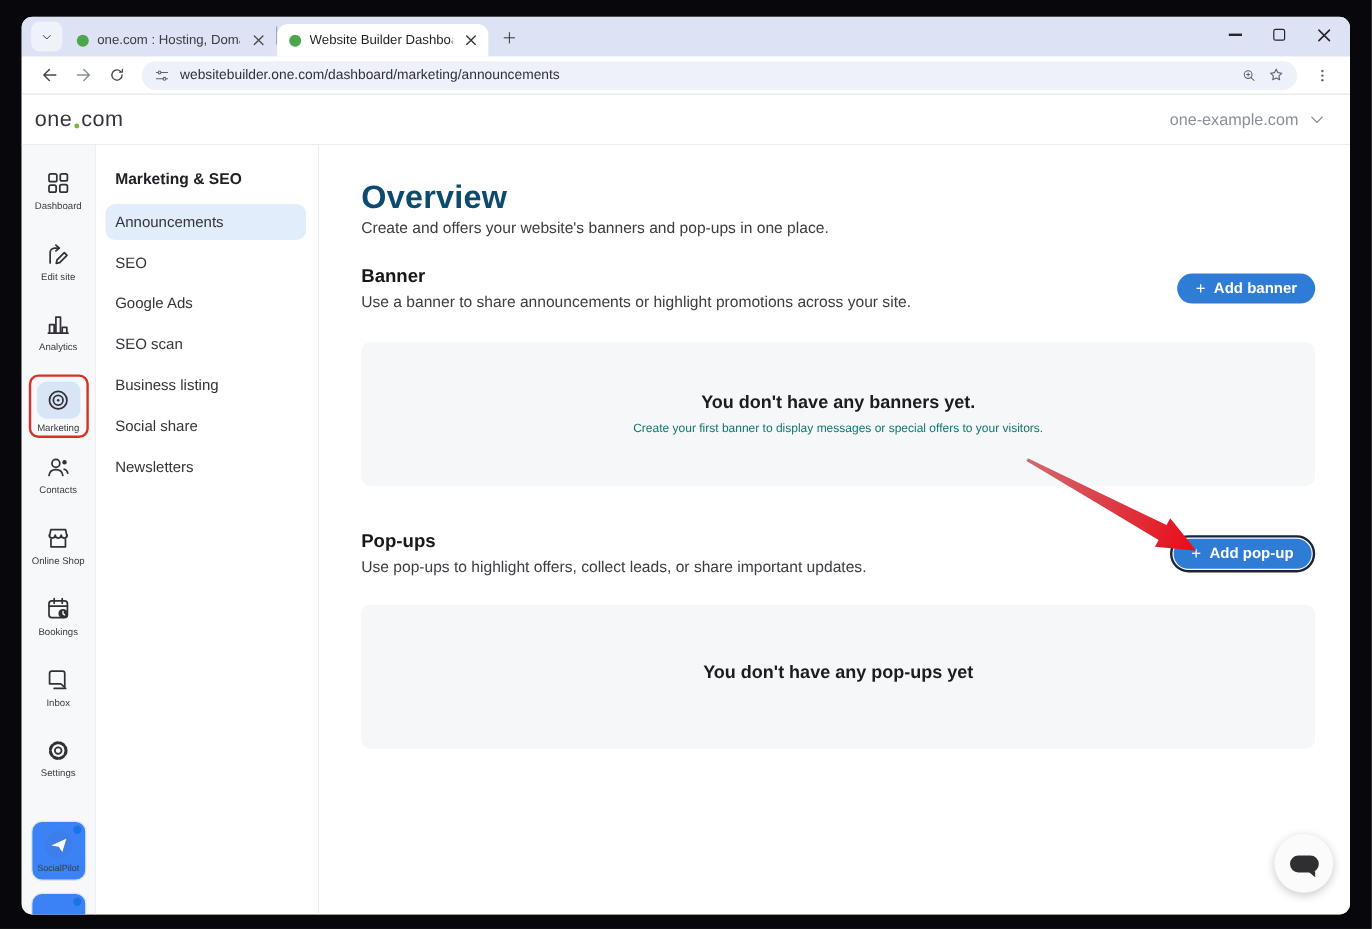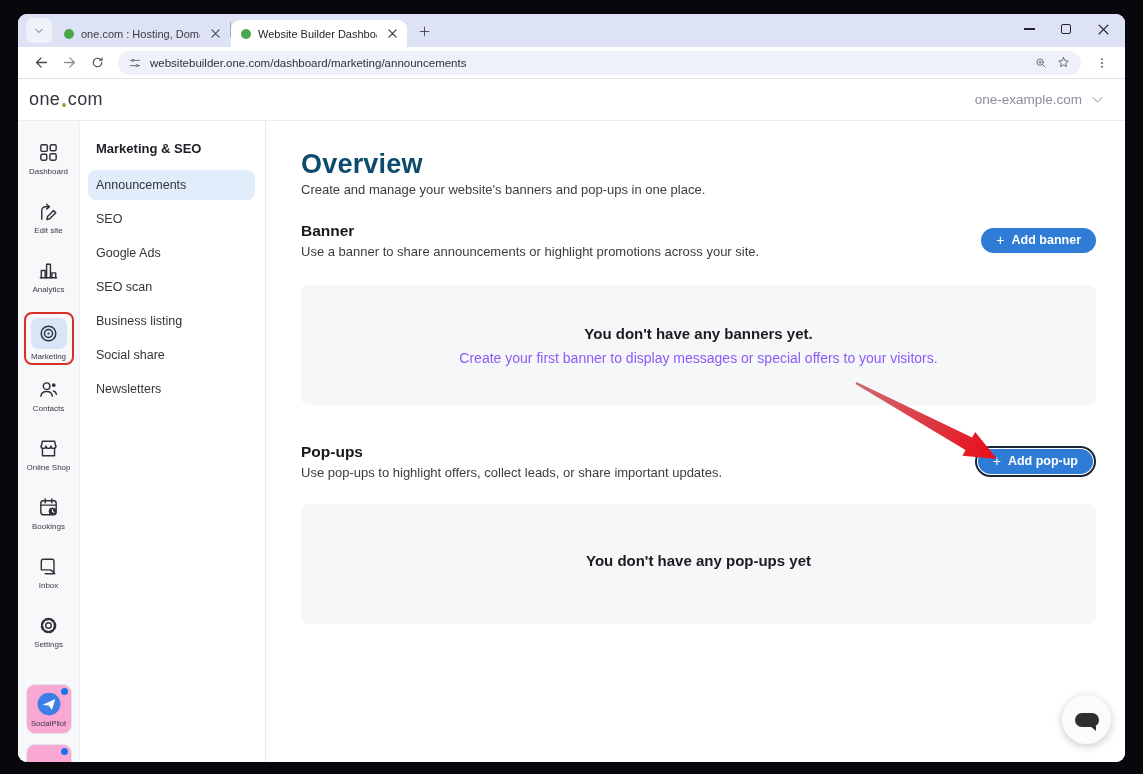--- a/index.html
+++ b/index.html
@@ -55,21 +55,21 @@
     margin-bottom:24px; cursor:pointer; position:relative; }
   .rail-item .lbl { font-size:8px; color:#3a3a41; white-space:nowrap; }
   .rail-ic { width:23px; height:23px; }
   .ic { stroke:#303036; fill:none; stroke-width:1.5; stroke-linecap:round; stroke-linejoin:round; }
   .rail-item.active { margin-bottom:17px; }
   .rail-item.active .ic-wrap { width:36px; height:31px; background:#d7e5f7; border-radius:8px;
     display:flex; align-items:center; justify-content:center; }
   .red-frame { position:absolute; left:3px; right:3px; top:-6px; bottom:-4px;
     border:2.5px solid; border-radius:8px; pointer-events:none; }
   .rail-divider { width:38px; height:1px; background:#e3e4e8; margin:2px 0 9px; }
-  .app-card { width:46px; height:50px; background:#f9a8d4; border:1px solid #e3e4e8; border-radius:9px;
+  .app-card { width:46px; height:50px; background:#3b82f6; border:1px solid #e3e4e8; border-radius:9px;
     display:flex; flex-direction:column; align-items:center; justify-content:center; gap:2px;
     position:relative; cursor:pointer; margin-bottom:10px; flex:none; }
   .app-card .lbl { font-size:7.5px; color:#3a3a41; }
   .notif-dot { position:absolute; top:3px; right:3px; width:7px; height:7px; border-radius:50%; }
   .sp-ic { width:26px; height:26px; }
 
   .submenu { width:186px; background:#fff; border-right:1px solid #e9eaec; padding:20px 10px 0 8px; flex:none; }
   .submenu-title { font-size:13px; font-weight:700; color:#202027; padding-left:8px; margin-bottom:14px; }
   .submenu-item { font-size:12.5px; color:#33333a; padding:8px 8px; border-radius:8px;
     margin-bottom:4px; cursor:pointer; }
@@ -83,21 +83,21 @@
   .section-row h2 { font-size:15.5px; font-weight:700; color:#17171c; margin-bottom:4px; }
   .section-row p { font-size:13px; color:#3c3d42; }
   .btn-primary { display:flex; align-items:center; gap:7px; border:none; color:#fff;
     font-family:inherit; font-size:12.5px; font-weight:700; height:25px; padding:0 15px;
     border-radius:13px; cursor:pointer; }
   .btn-primary .plus { font-size:14px; font-weight:400; line-height:1; }
   .popup-btn-ring { border:2.5px solid; border-radius:16px; padding:1px; }
   .empty-box { background:#f6f7f8; border-radius:8px; height:120px; display:flex; flex-direction:column;
     align-items:center; justify-content:center; }
   .empty-box .empty-title { font-size:15px; font-weight:700; color:#1b1b20; margin-bottom:8px; }
-  .empty-box .empty-desc { font-size:14px; color:#8b5cf6; }
+  .empty-box .empty-desc { font-size:10px; color:#0f766e; }
   .box-banner { margin-bottom:37px; }
   .popups-row { margin-bottom:24px; }
 
   
   .annot-arrow { position:absolute; left:840px; top:372px; width:170px; height:100px;
     pointer-events:none; z-index:60; }
   .chat-fab { position:absolute; left:1062px; top:695px; width:49px; height:49px; border-radius:50%;
     background:#fbfbfb; box-shadow:0 2px 8px rgba(0,0,0,.22); display:flex; align-items:center;
     justify-content:center; cursor:pointer; z-index:55; }
   .chat-glyph { width:24px; height:14px; background:#2f2f31; border-radius:7px; position:relative; }
@@ -315,21 +315,21 @@
       <div class="submenu-item">SEO</div>
       <div class="submenu-item">Google Ads</div>
       <div class="submenu-item">SEO scan</div>
       <div class="submenu-item">Business listing</div>
       <div class="submenu-item">Social share</div>
       <div class="submenu-item">Newsletters</div>
     </div>
 
     <div class="main">
       <h1>Overview</h1>
-      <p class="page-subtitle">Create and manage your website's banners and pop-ups in one place.</p>
+      <p class="page-subtitle">Create and offers your website's banners and pop-ups in one place.</p>
 
       <div class="section-row">
         <div>
           <h2>Banner</h2>
           <p>Use a banner to share announcements or highlight promotions across your site.</p>
         </div>
         <button class="btn-primary" style="background-color: rgb(46, 124, 214);">
           <span class="plus">+</span>
           <span>Add banner</span>
         </button>

